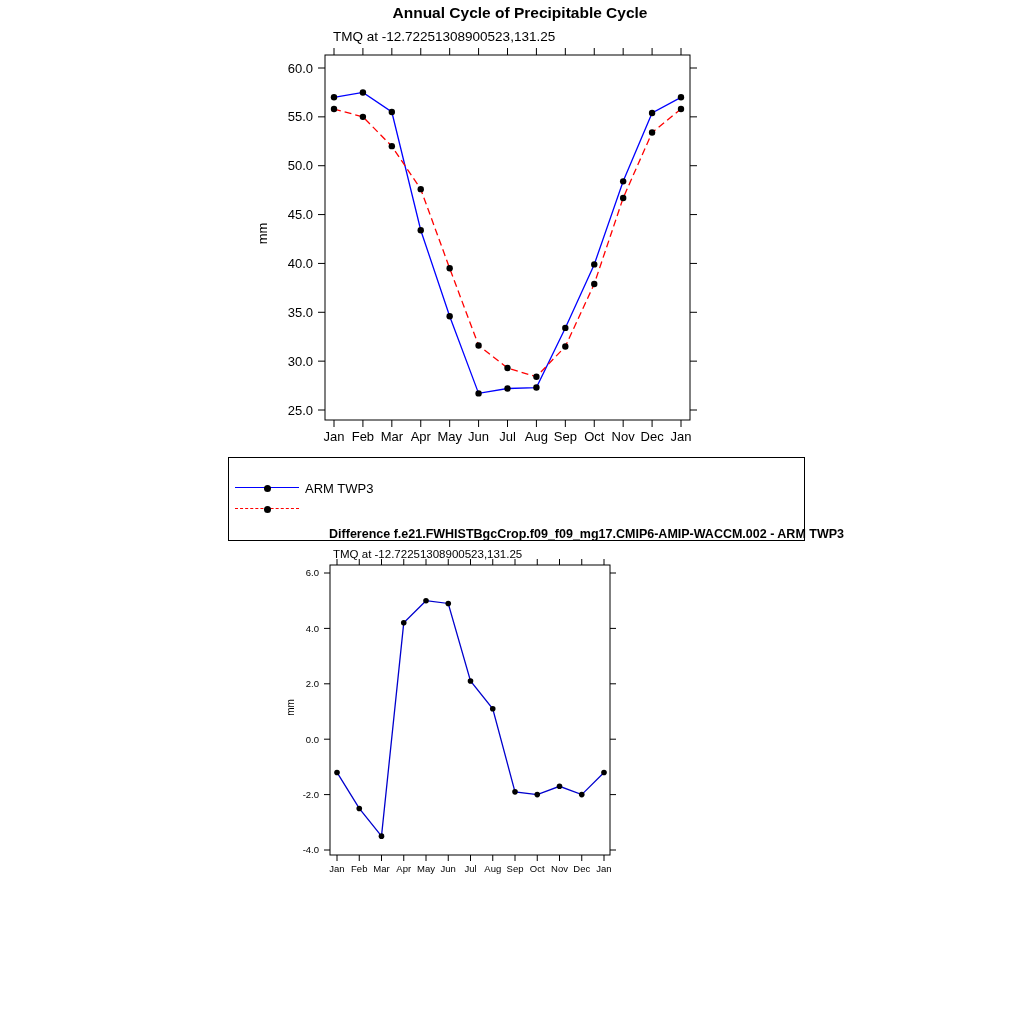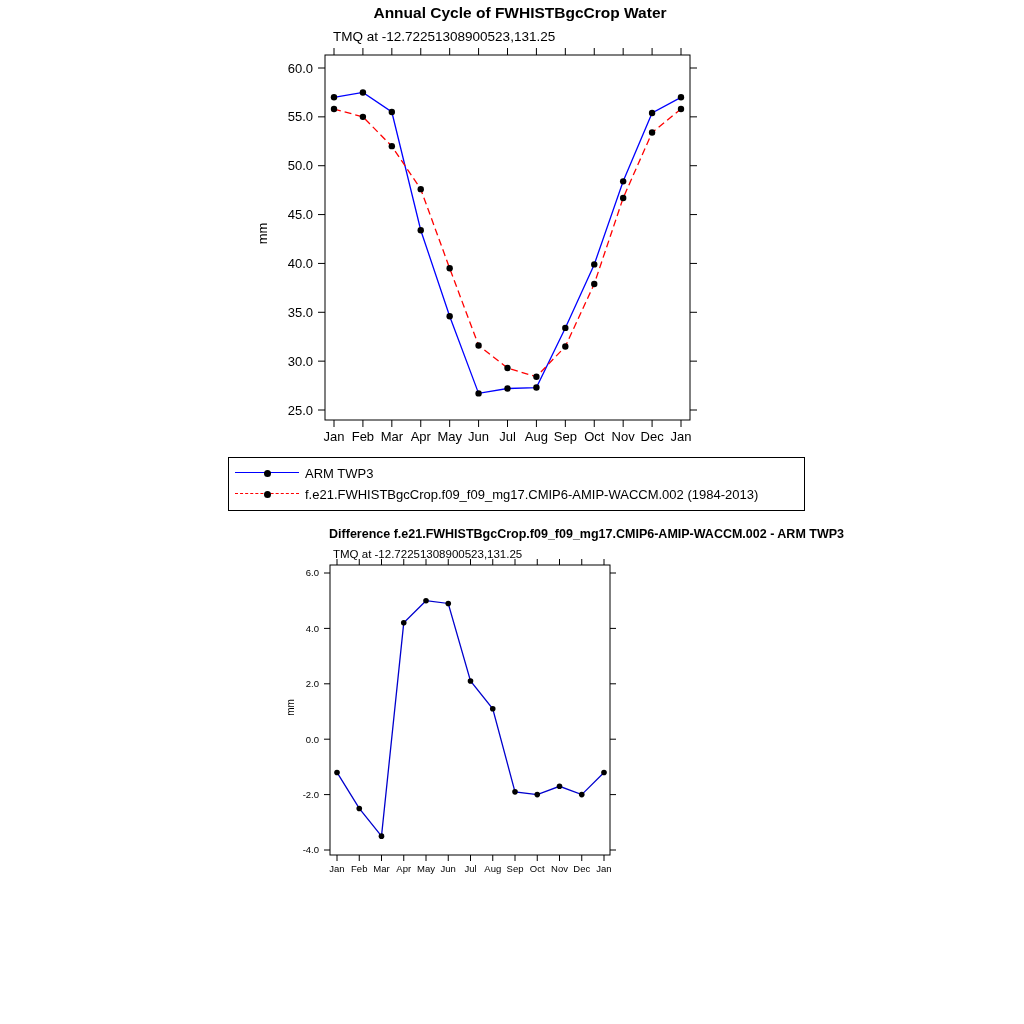--- a/index.html
+++ b/index.html
@@ -9,34 +9,34 @@
     font-size:15.5px;font-weight:bold;}
   .chart-subtitle-main{position:absolute;left:333px;top:29px;font-size:13.5px;}
   .ylabel-1{position:absolute;left:252px;top:226px;font-size:13px;transform:rotate(-90deg);}
   .chart-title-diff{position:absolute;left:100px;top:527px;width:744px;text-align:right;
     font-size:12.5px;font-weight:bold;}
   .chart-subtitle-diff{position:absolute;left:333px;top:548px;font-size:11.5px;}
   .ylabel-2{position:absolute;left:282px;top:702px;font-size:10px;transform:rotate(-90deg);}
   svg.chart-canvas{position:absolute;left:0;}
   svg.chart-canvas text{font-family:"Liberation Sans", sans-serif;fill:#000;}
   .legend{position:absolute;left:228px;top:457px;width:577px;border:1px solid #000;
-    background:#fff;padding:5px 6px;box-sizing:border-box;}
+    background:#fff;padding:20px 6px;box-sizing:border-box;}
   .legend-row{display:flex;align-items:center;height:21px;gap:6px;}
   .legend-sample{position:relative;width:64px;height:9px;flex:0 0 64px;}
   .legend-line{position:absolute;left:0;right:0;top:3px;border-top:1.6px solid #000;}
   .legend-dot{position:absolute;left:50%;top:4px;width:7px;height:7px;
     margin-left:-3.5px;margin-top:-3.5px;border-radius:50%;background:#000;}
   .legend-label{font-size:13px;white-space:nowrap;}
 </style>
 </head>
 <body>
 
 <div class="page">
 
-  <div class="chart-title-main">Annual Cycle of FWHISTBgcCrop Water</div>
+  <div class="chart-title-main">Annual Cycle of Precipitable Cycle</div>
   <div class="chart-subtitle-main">TMQ at -12.72251308900523,131.25</div>
   <div class="ylabel-1">mm</div>
 
   <svg class="chart-canvas" width="1024" height="465" style="top:0;">
       <rect x="325" y="55" width="365" height="365" fill="none" stroke="#000" stroke-width="1"></rect>
       <line x1="318" y1="410" x2="325" y2="410" stroke="#000"></line>
       <line x1="690" y1="410" x2="697" y2="410" stroke="#000"></line>
       <text x="313" y="414.55" text-anchor="end" font-size="13">25.0</text>
       <line x1="318" y1="361.1428571428571" x2="325" y2="361.1428571428571" stroke="#000"></line>
       <line x1="690" y1="361.1428571428571" x2="697" y2="361.1428571428571" stroke="#000"></line>
@@ -134,21 +134,20 @@
         <span class="legend-line" style="border-top-color: rgb(0, 0, 255); border-top-style: solid;"></span>
         <span class="legend-dot"></span>
       </span>
       <span class="legend-label">ARM TWP3</span>
     </div>
     <div class="legend-row">
       <span class="legend-sample">
         <span class="legend-line" style="border-top-color: rgb(255, 0, 0); border-top-style: dashed;"></span>
         <span class="legend-dot"></span>
       </span>
-      <span class="legend-label">f.e21.FWHISTBgcCrop.f09_f09_mg17.CMIP6-AMIP-WACCM.002 (1984-2013)</span>
     </div>
   </div>
 
   <div class="chart-title-diff">Difference f.e21.FWHISTBgcCrop.f09_f09_mg17.CMIP6-AMIP-WACCM.002 - ARM TWP3</div>
   <div class="chart-subtitle-diff">TMQ at -12.72251308900523,131.25</div>
   <div class="ylabel-2">mm</div>
 
   <svg class="chart-canvas" width="1024" height="380" style="top:520px;">
       <rect x="330" y="45" width="280" height="290" fill="none" stroke="#000" stroke-width="1"></rect>
       <line x1="324" y1="330" x2="330" y2="330" stroke="#000"></line>

